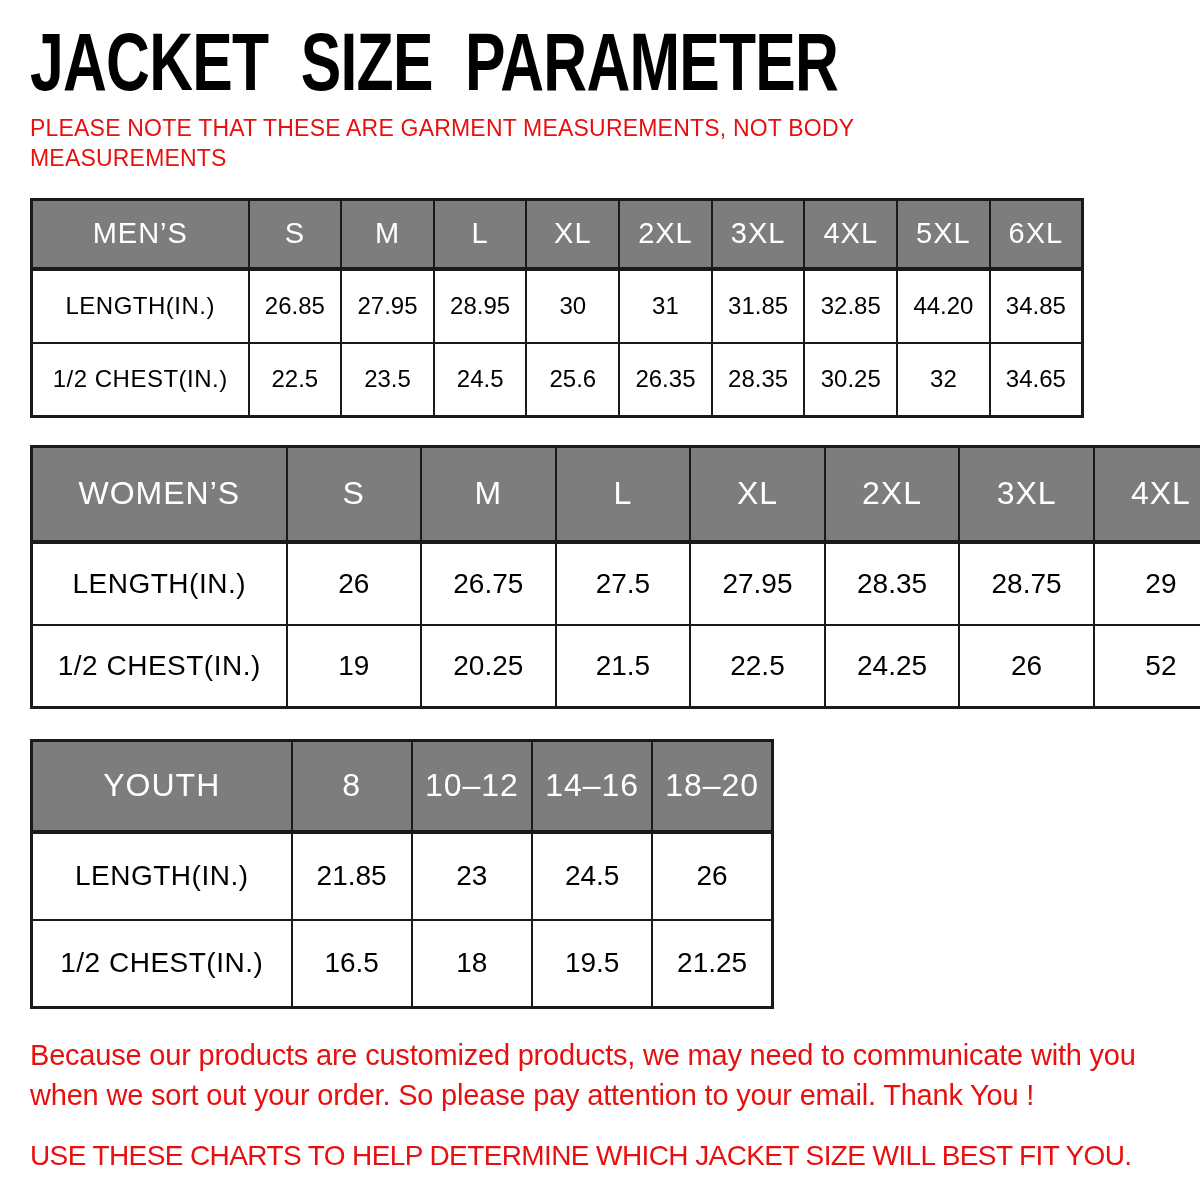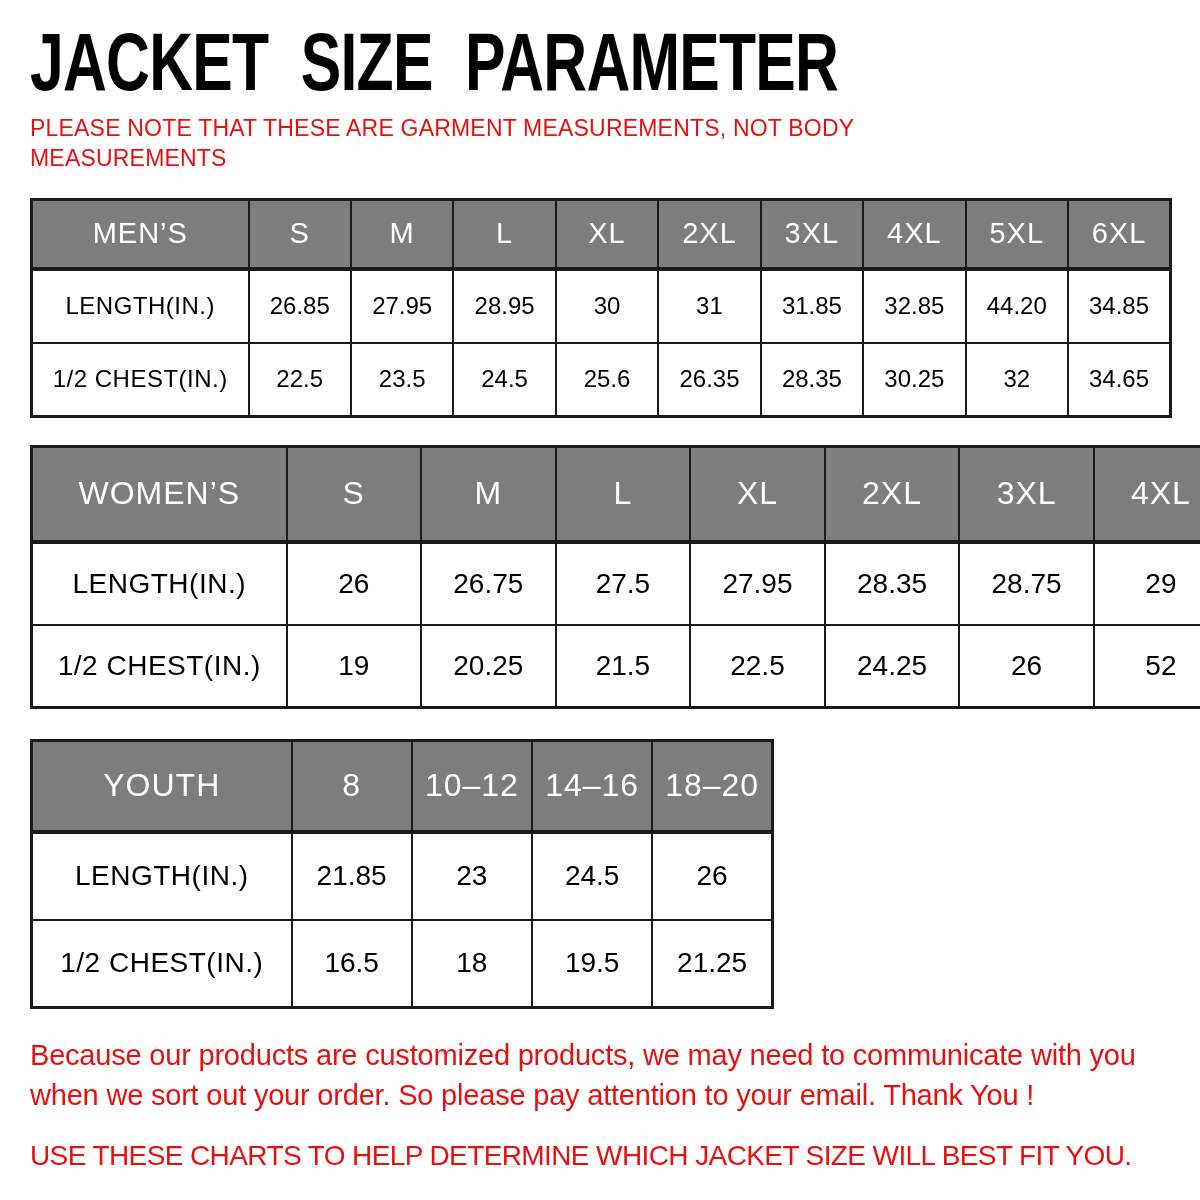--- a/index.html
+++ b/index.html
@@ -23,21 +23,21 @@
   }
   .size-table th, .size-table td {
     border:2px solid var(--border,#1a1a1a); text-align:center; vertical-align:middle;
     padding:0; overflow:hidden;
   }
   .size-table th {
     background:var(--hdr-bg,#7d7d7d); color:var(--hdr-text,#fff);
     font-weight:normal; letter-spacing:1px; border-bottom-width:4px;
   }
   
-  .mens { width:1142px; margin-top:24px; }
+  .mens { width:1054px; margin-top:24px; }
   .mens col.label-col { width:217px; }
   .mens th { height:66px; font-size:29px; }
   .mens td { height:71px; font-size:24px; }
   
   .womens { width:1200px; margin-top:27px; }
   .womens col.label-col { width:255px; }
   .womens th { height:92px; font-size:32px; }
   .womens td { height:80px; font-size:28px; }
   
   .youth { width:744px; margin-top:30px; }

